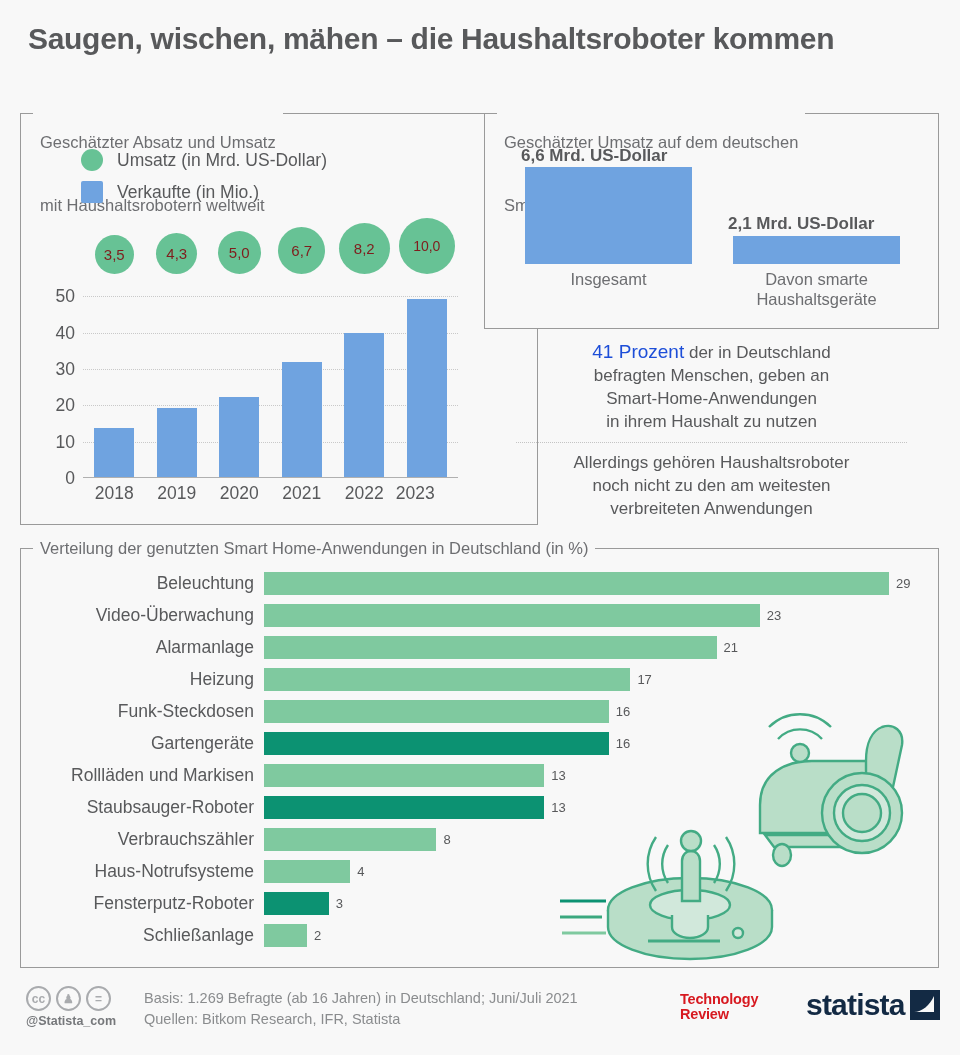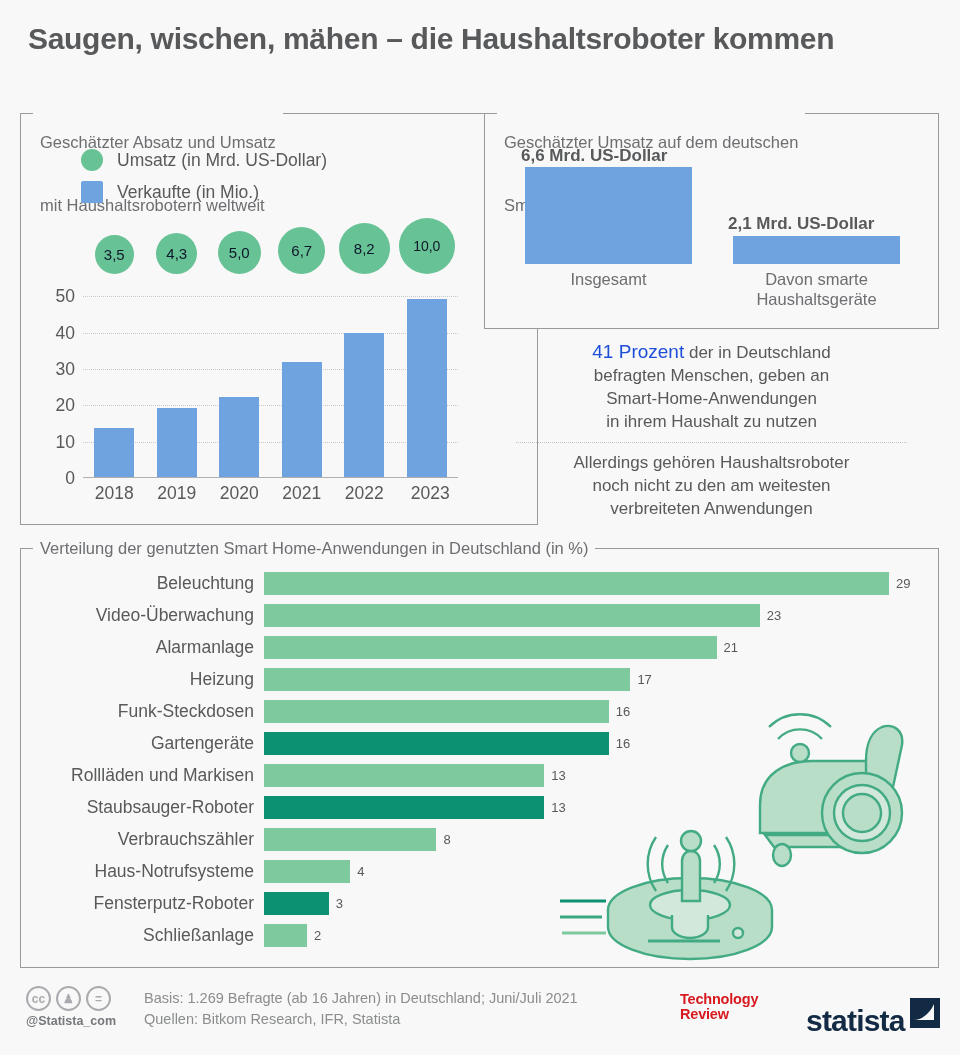--- a/index.html
+++ b/index.html
@@ -39,21 +39,21 @@
   .legend { position: absolute; left: 60px; top: 30px; }
   .legend-row { display: flex; align-items: center; height: 32px; }
   .legend-swatch-sq { width: 22px; height: 22px; background: #6fa3e0; border-radius: 2px; }
   .legend-swatch-ci { width: 22px; height: 22px; background: #67c295; border-radius: 50%; }
   .legend-label { margin-left: 14px; font-size: 17.5px; color: #58595b; }
 
   .bubbles { position: absolute; left: 62px; top: 100px; width: 372px; height: 60px; }
   .bubble {
     position: absolute; bottom: 0;
     background: #67c295; border-radius: 50%;
-    color: #0f172a; font-size: 15px;
+    color: #7f1d1d; font-size: 15px;
     display: flex; align-items: center; justify-content: center;
   }
 
   .plot { position: absolute; left: 62px; top: 164px; width: 375px; height: 200px; }
   .gridline { position: absolute; left: 0; width: 100%;
               border-top: 1px dotted #c9c9c9; height: 0; }
   .axis-x { position: absolute; left: 0; bottom: 0; width: 100%;
             border-top: 1.5px solid #b0b0b0; }
   .ytick { position: absolute; right: 100%; margin-right: 8px;
            transform: translateY(-50%); font-size: 17.5px; color: #58595b; }
@@ -91,21 +91,21 @@
   .cc-circle {
     width: 25px; height: 25px; border: 2px solid #a9abae; border-radius: 50%;
     display: flex; align-items: center; justify-content: center;
     font-size: 12px; font-weight: bold; color: #a9abae;
   }
   .cc-handle { margin-top: 3px; font-size: 12.5px; font-weight: bold; color: #76787b; }
   .src { position: absolute; left: 144px; top: 10px; font-size: 14.5px; line-height: 21px; color: #8a8c8e; }
   .tr-logo { position: absolute; left: 680px; top: 14px; text-align: left;
              font-size: 14.5px; font-weight: bold; color: #d71920; line-height: 15px; letter-spacing: -0.2px; }
   .statista-logo { position: absolute; left: 806px; top: 10px; display: flex; align-items: center; }
-  .statista-word { font-size: 30px; font-weight: bold; color: #132a44; letter-spacing: -0.8px; margin-top: 16px; }
+  .statista-word { font-size: 30px; font-weight: bold; color: #132a44; letter-spacing: -0.8px; }
   .statista-mark { margin-left: 5px; width: 30px; height: 30px; }
 </style>
 </head>
 <body>
 
 <div class="page">
 
   <div class="title">Saugen, wischen, mähen – die Haushaltsroboter kommen</div>
 
   <div class="panel" id="panel-sales">
@@ -151,21 +151,21 @@
         <div class="xtick" style="left: 0px; width: 62.5px;">2018</div>
         <div class="vbar" style="left: 73.75px; width: 40px; height: 69.0909px;"></div>
         <div class="xtick" style="left: 62.5px; width: 62.5px;">2019</div>
         <div class="vbar" style="left: 136.25px; width: 40px; height: 80px;"></div>
         <div class="xtick" style="left: 125px; width: 62.5px;">2020</div>
         <div class="vbar" style="left: 198.75px; width: 40px; height: 114.545px;"></div>
         <div class="xtick" style="left: 187.5px; width: 62.5px;">2021</div>
         <div class="vbar" style="left: 261.25px; width: 40px; height: 143.636px;"></div>
         <div class="xtick" style="left: 250px; width: 62.5px;">2022</div>
         <div class="vbar" style="left: 323.75px; width: 40px; height: 178.182px;"></div>
-        <div class="xtick" style="left: 316px; width: 62.5px;">2023</div>
+        <div class="xtick" style="left: 301px; width: 62.5px;">2023</div>
       </div>
   </div>
 
   <div class="panel" id="panel-market">
     <div class="panel-title two-line">
       <div>Geschätzter Umsatz auf dem deutschen</div>
       <div>Smart Home-Markt 2021</div>
     </div>
 
     <div class="mk-val" style="left:36px; top:32px;">6,6 Mrd. US-Dollar</div>

